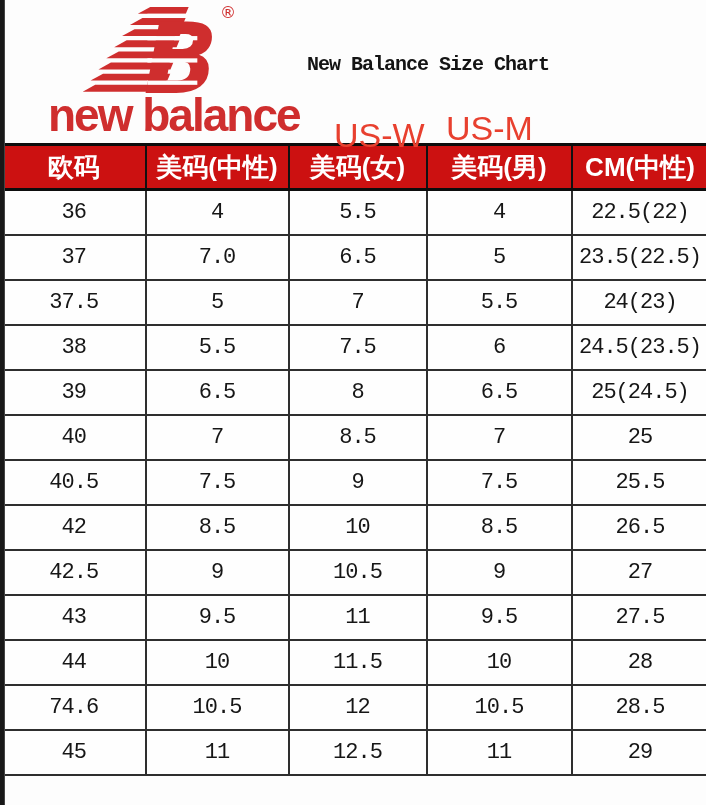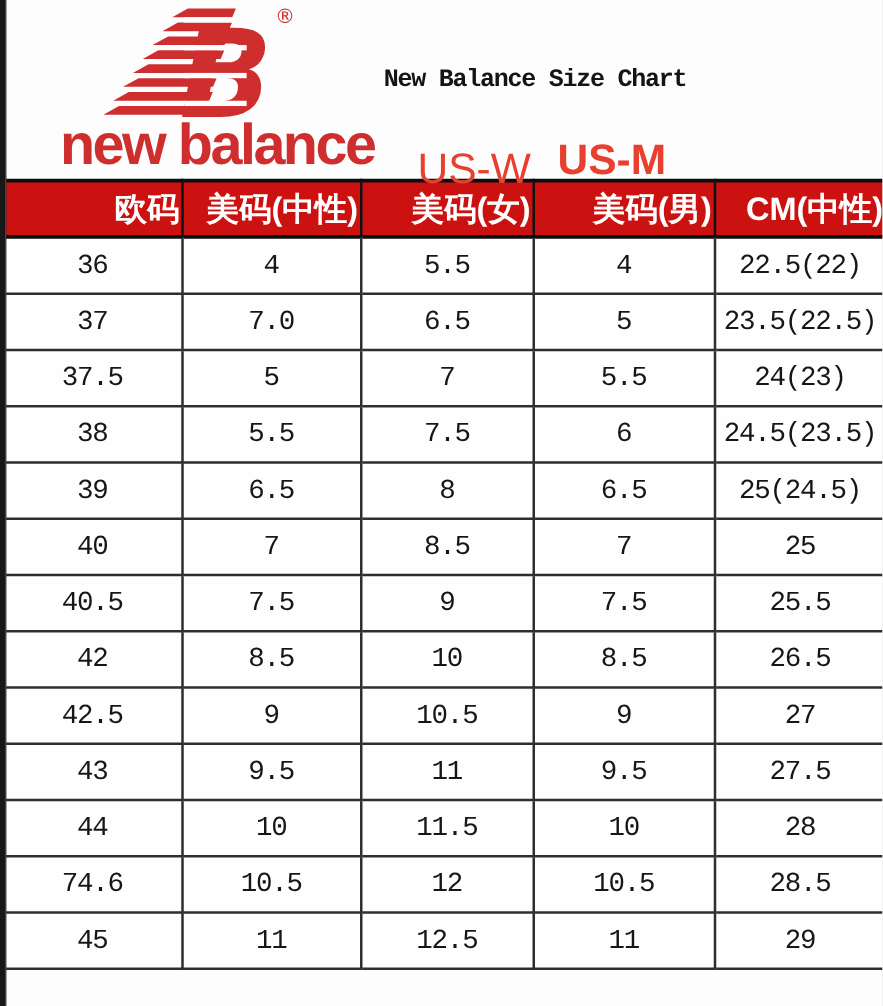--- a/index.html
+++ b/index.html
@@ -38,40 +38,40 @@
     font-weight:bold;font-size:20px;color:#141414;
     white-space:nowrap;letter-spacing:-1px;
   }
   .ann{
     position:absolute;
     font-family:"Liberation Sans","DejaVu Sans",sans-serif;
     font-size:34px;color:var(--annotation-red,#e8402f);
     white-space:nowrap;z-index:4;
   }
   .ann-usw{left:294px;top:116px;margin-left:40px;}
-  .ann-usm{left:446px;top:109px;font-weight:bold;}
+  .ann-usm{left:446px;top:109px;}
   
   table.size-table{
     position:absolute;left:0;top:143px;width:706px;
     border-collapse:collapse;table-layout:fixed;
     border-top:3px solid #0d0d0d;
     border-left:3px solid #0d0d0d;
   }
   .size-table col.c1{width:144px;}
   .size-table col.c2{width:143px;}
   .size-table col.c3{width:138px;}
   .size-table col.c4{width:145px;}
   .size-table col.c5{width:136px;}
   .size-table th{
     height:45px;box-sizing:border-box;
     background:var(--table-header-bg,#cc1111);
     color:var(--table-header-text,#ffffff);
     font-size:26px;font-weight:bold;
     border:2px solid #111;border-bottom:3px solid #0d0d0d;
-    text-align:right;vertical-align:middle;
+    text-align:center;vertical-align:middle;
     font-family:"Liberation Sans","DejaVu Sans",sans-serif;
   }
   .size-table td{
     height:45px;box-sizing:border-box;
     border:2px solid #2e2e2e;
     text-align:center;vertical-align:middle;
     font-family:"Liberation Mono","DejaVu Sans Mono",monospace;
     font-size:22px;color:#161616;letter-spacing:-1px;
     background:#fefefe;
   }

